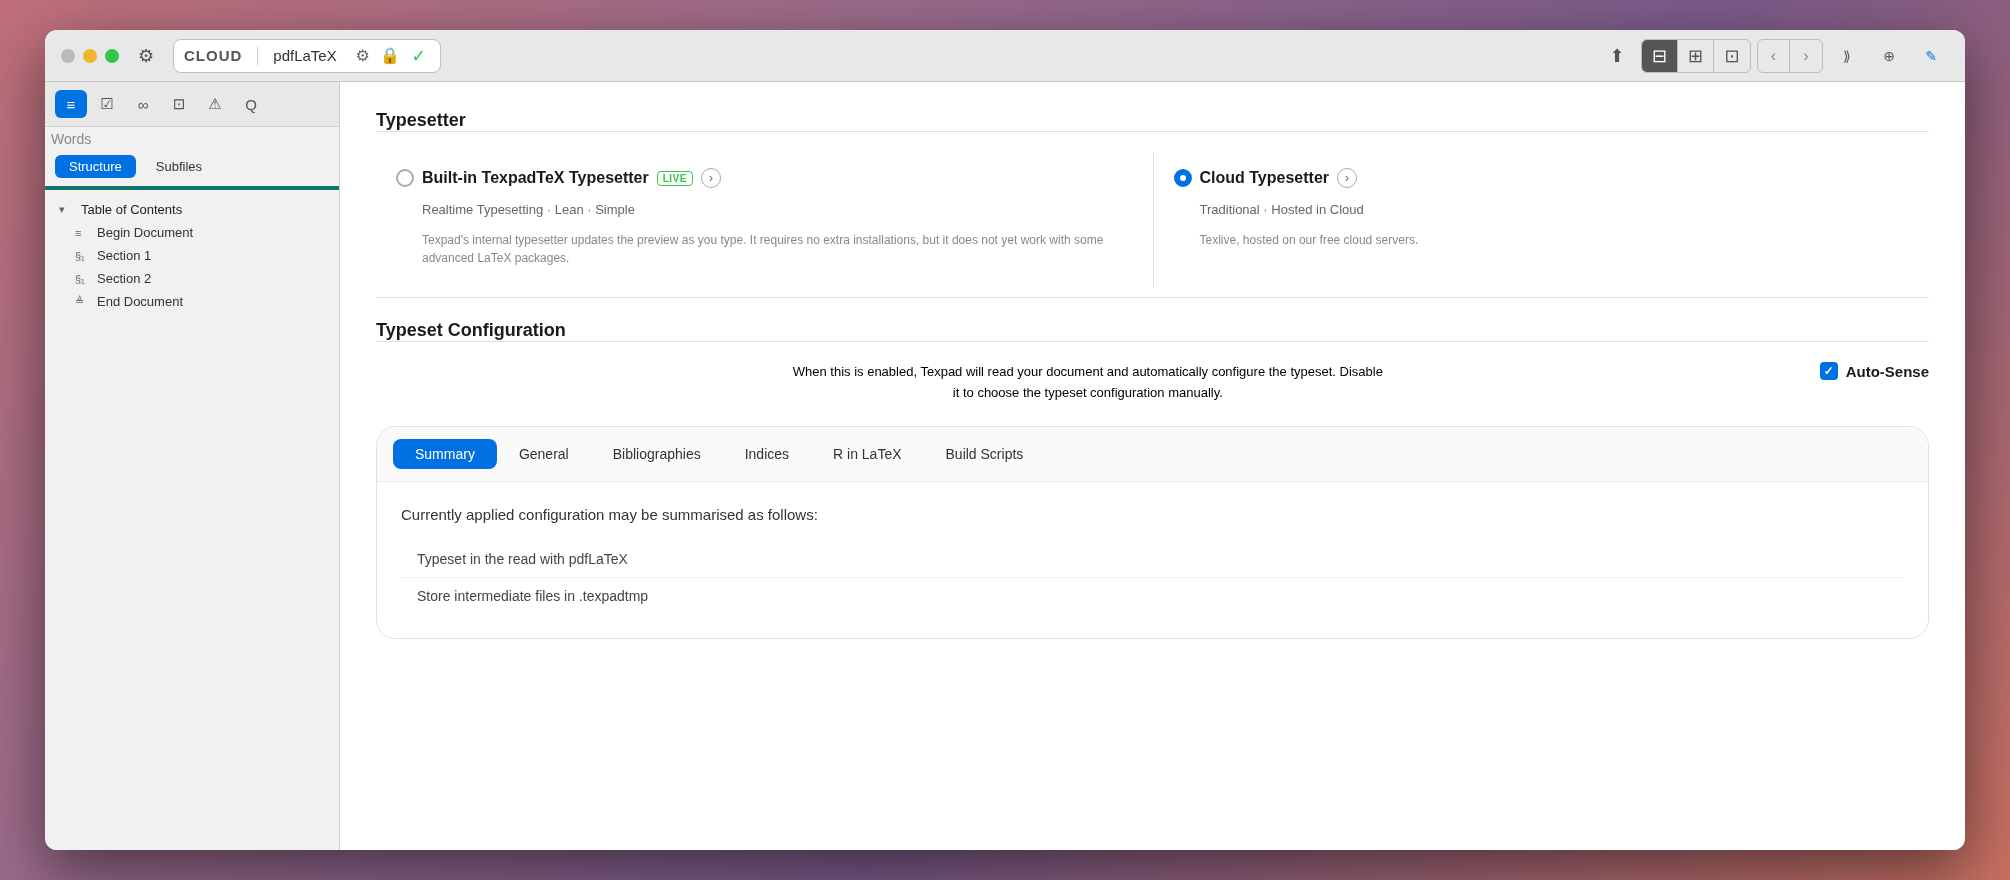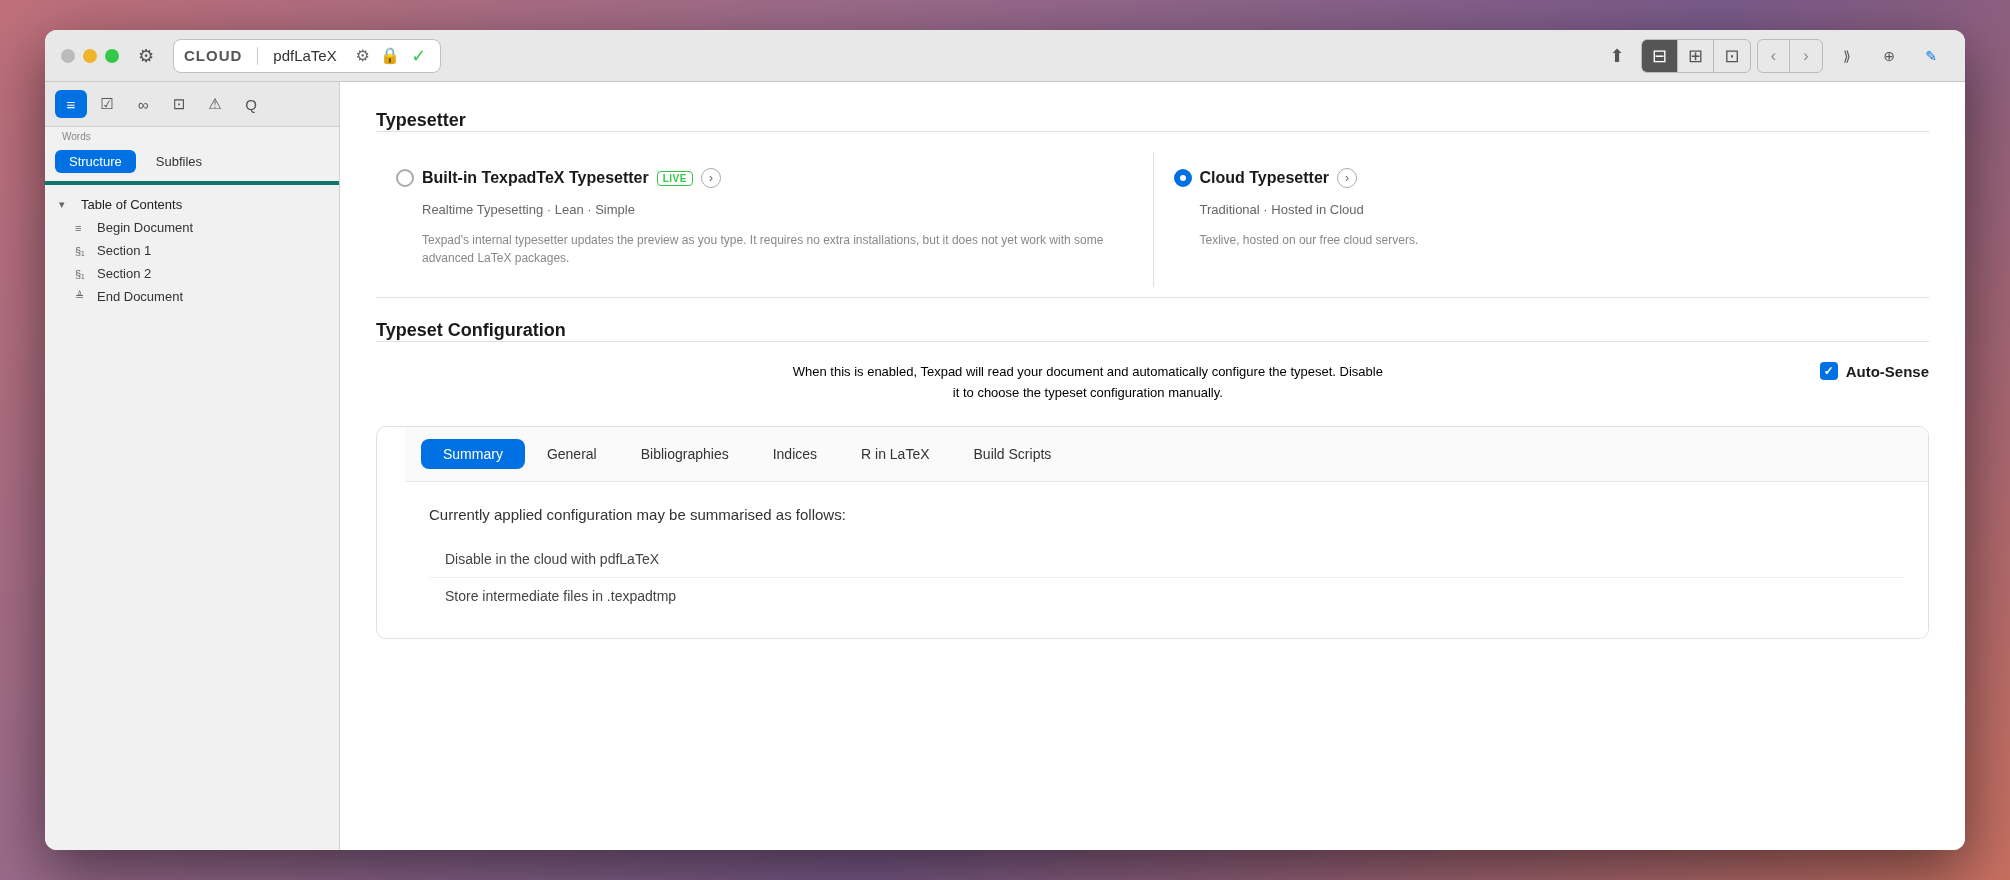--- a/index.html
+++ b/index.html
@@ -215,23 +215,23 @@
     }
 
     .sidebar-tabs {
       display: flex;
       gap: 6px;
       padding: 8px 10px;
       border-bottom: 4px solid #0f766e;
     }
 
     .words-label {
-      font-size: 10px;
+      font-size: 14px;
       color: #888;
-      padding: 4px 17px 0;
+      padding: 4px 6px 0;
     }
 
     .tab-btn {
       padding: 4px 14px;
       border-radius: 6px;
       font-size: 13px;
       cursor: pointer;
       border: none;
       background: transparent;
       color: #333;
@@ -427,24 +427,23 @@
 
     .autosense-label {
       font-size: 15px;
       font-weight: 600;
       color: #1a1a1a;
     }
 
     
     .tabs-section {
       border: 1px solid #e0e0e0;
-      border-radius: 10px;
+      border-radius: 20px;
       margin-top: 22px;
       overflow: hidden;
-      padding-left: 28px;
     }
 
     .tabs-header {
       display: flex;
       gap: 0;
       padding: 12px 16px;
       border-bottom: 1px solid #e8e8e8;
       background: #fafafa;
       align-items: center;
     }
@@ -624,21 +623,21 @@
           <div class="tab-item active">Summary</div>
           <div class="tab-item">General</div>
           <div class="tab-item">Bibliographies</div>
           <div class="tab-item">Indices</div>
           <div class="tab-item">R in LaTeX</div>
           <div class="tab-item">Build Scripts</div>
         </div>
 
         <div class="tabs-content">
           <div class="summary-text">Currently applied configuration may be summarised as follows:</div>
-          <div class="summary-item">Disable in the cloud with pdfLaTeX</div>
+          <div class="summary-item">Typeset in the read with pdfLaTeX</div>
           <div class="summary-item">Store intermediate files in .texpadtmp</div>
         </div>
       </div>
 
     </div>
 
   </div>
 </div>
 
 </body></html>

